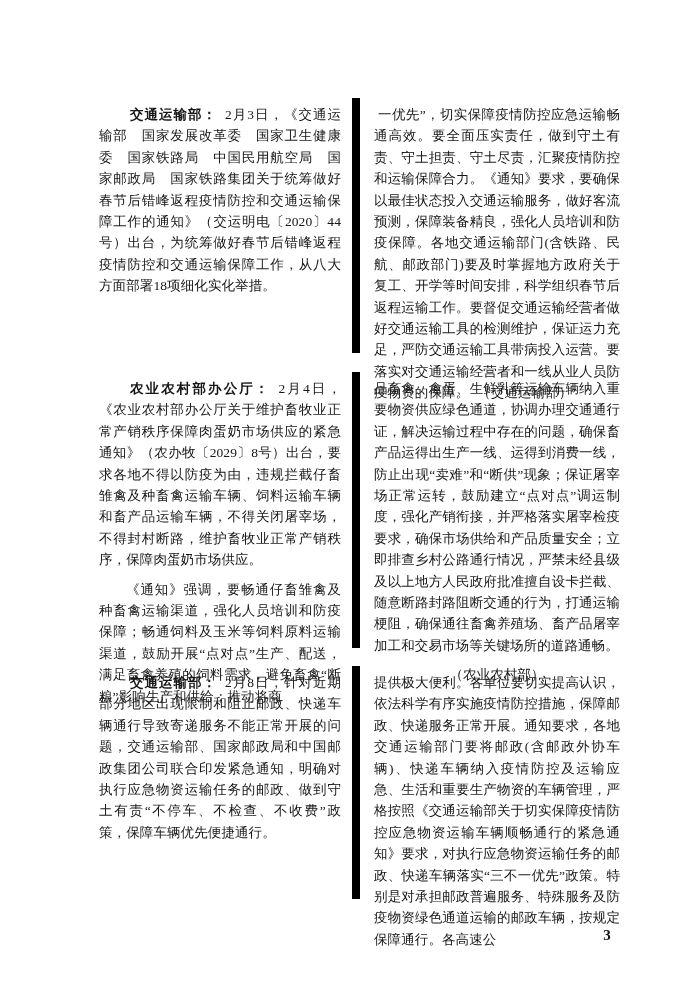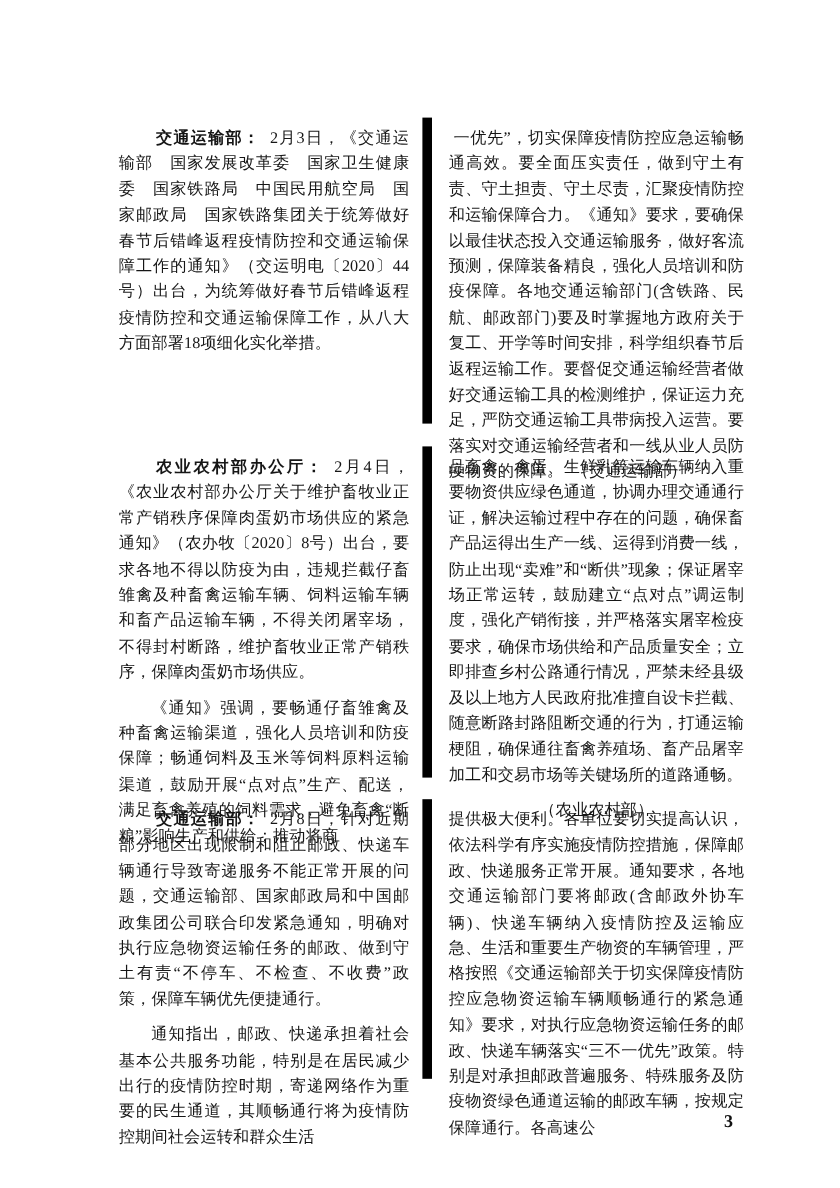--- a/index.html
+++ b/index.html
@@ -57,34 +57,33 @@
       <p class="para indent"><span class="lead">交通运输部：</span><span>2月3日，《交通运输部　国家发展改革委　国家卫生健康委　国家铁路局　中国民用航空局　国家邮政局　国家铁路集团关于统筹做好春节后错峰返程疫情防控和交通运输保障工作的通知》（交运明电〔2020〕44 号）出台，为统筹做好春节后错峰返程疫情防控和交通运输保障工作，从八大方面部署18项细化实化举措。</span></p>
     </div>
     <div class="vdivider" style="height:255px;"></div>
     <div class="col col-right">
       <p class="para"><span>一优先”，切实保障疫情防控应急运输畅通高效。要全面压实责任，做到守土有责、守土担责、守土尽责，汇聚疫情防控和运输保障合力。《通知》要求，要确保以最佳状态投入交通运输服务，做好客流预测，保障装备精良，强化人员培训和防疫保障。各地交通运输部门(含铁路、民航、邮政部门)要及时掌握地方政府关于复工、开学等时间安排，科学组织春节后返程运输工作。要督促交通运输经营者做好交通运输工具的检测维护，保证运力充足，严防交通运输工具带病投入运营。要落实对交通运输经营者和一线从业人员防疫物资的保障。</span><span>（交通运输部）</span></p>
     </div>
   </section>
 
   <section class="news" style="top:362px;">
     <div class="col col-left">
-      <p class="para indent"><span class="lead">农业农村部办公厅：</span><span>2月4日，《农业农村部办公厅关于维护畜牧业正常产销秩序保障肉蛋奶市场供应的紧急通知》（农办牧〔2020〕8号）出台，要求各地不得以防疫为由，违规拦截仔畜雏禽及种畜禽运输车辆、饲料运输车辆和畜产品运输车辆，不得关闭屠宰场，不得封村断路，维护畜牧业正常产销秩序，保障肉蛋奶市场供应。</span></p>
+      <p class="para indent"><span class="lead">农业农村部办公厅：</span><span>2月4日，《农业农村部办公厅关于维护畜牧业正常产销秩序保障肉蛋奶市场供应的紧急通知》（农办牧〔2029〕8号）出台，要求各地不得以防疫为由，违规拦截仔畜雏禽及种畜禽运输车辆、饲料运输车辆和畜产品运输车辆，不得关闭屠宰场，不得封村断路，维护畜牧业正常产销秩序，保障肉蛋奶市场供应。</span></p>
       <p class="para indent">《通知》强调，要畅通仔畜雏禽及种畜禽运输渠道，强化人员培训和防疫保障；畅通饲料及玉米等饲料原料运输渠道，鼓励开展“点对点”生产、配送，满足畜禽养殖的饲料需求，避免畜禽“断粮”影响生产和供给；推动将商</p>
     </div>
     <div class="vdivider" style="height:276px;"></div>
     <div class="col col-right">
       <p class="para">品畜禽、禽蛋、生鲜乳等运输车辆纳入重要物资供应绿色通道，协调办理交通通行证，解决运输过程中存在的问题，确保畜产品运得出生产一线、运得到消费一线，防止出现“卖难”和“断供”现象；保证屠宰场正常运转，鼓励建立“点对点”调运制度，强化产销衔接，并严格落实屠宰检疫要求，确保市场供给和产品质量安全；立即排查乡村公路通行情况，严禁未经县级及以上地方人民政府批准擅自设卡拦截、随意断路封路阻断交通的行为，打通运输梗阻，确保通往畜禽养殖场、畜产品屠宰加工和交易市场等关键场所的道路通畅。</p>
       <p class="para attr-line">（农业农村部）</p>
     </div>
   </section>
 
   <section class="news" style="top:656px;">
     <div class="col col-left">
       <p class="para indent"><span class="lead">交通运输部：</span><span>2月8日，针对近期部分地区出现限制和阻止邮政、快递车辆通行导致寄递服务不能正常开展的问题，交通运输部、国家邮政局和中国邮政集团公司联合印发紧急通知，明确对执行应急物资运输任务的邮政、做到守土有责“不停车、不检查、不收费”政策，保障车辆优先便捷通行。</span></p>
-      <p class="para indent">通知指出，邮政、快递承担着社会基本公共服务功能，特别是在居民减少出行的疫情防控时期，寄递网络作为重要的民生通道，其顺畅通行将为疫情防控期间社会运转和群众生活</p>
     </div>
     <div class="vdivider" style="height:233px;"></div>
     <div class="col col-right">
       <p class="para">提供极大便利。各单位要切实提高认识，依法科学有序实施疫情防控措施，保障邮政、快递服务正常开展。通知要求，各地交通运输部门要将邮政(含邮政外协车辆)、快递车辆纳入疫情防控及运输应急、生活和重要生产物资的车辆管理，严格按照《交通运输部关于切实保障疫情防控应急物资运输车辆顺畅通行的紧急通知》要求，对执行应急物资运输任务的邮政、快递车辆落实“三不一优先”政策。特别是对承担邮政普遍服务、特殊服务及防疫物资绿色通道运输的邮政车辆，按规定保障通行。各高速公</p>
     </div>
   </section>
 
   <div class="pagenum">3</div>
 
 </div>

